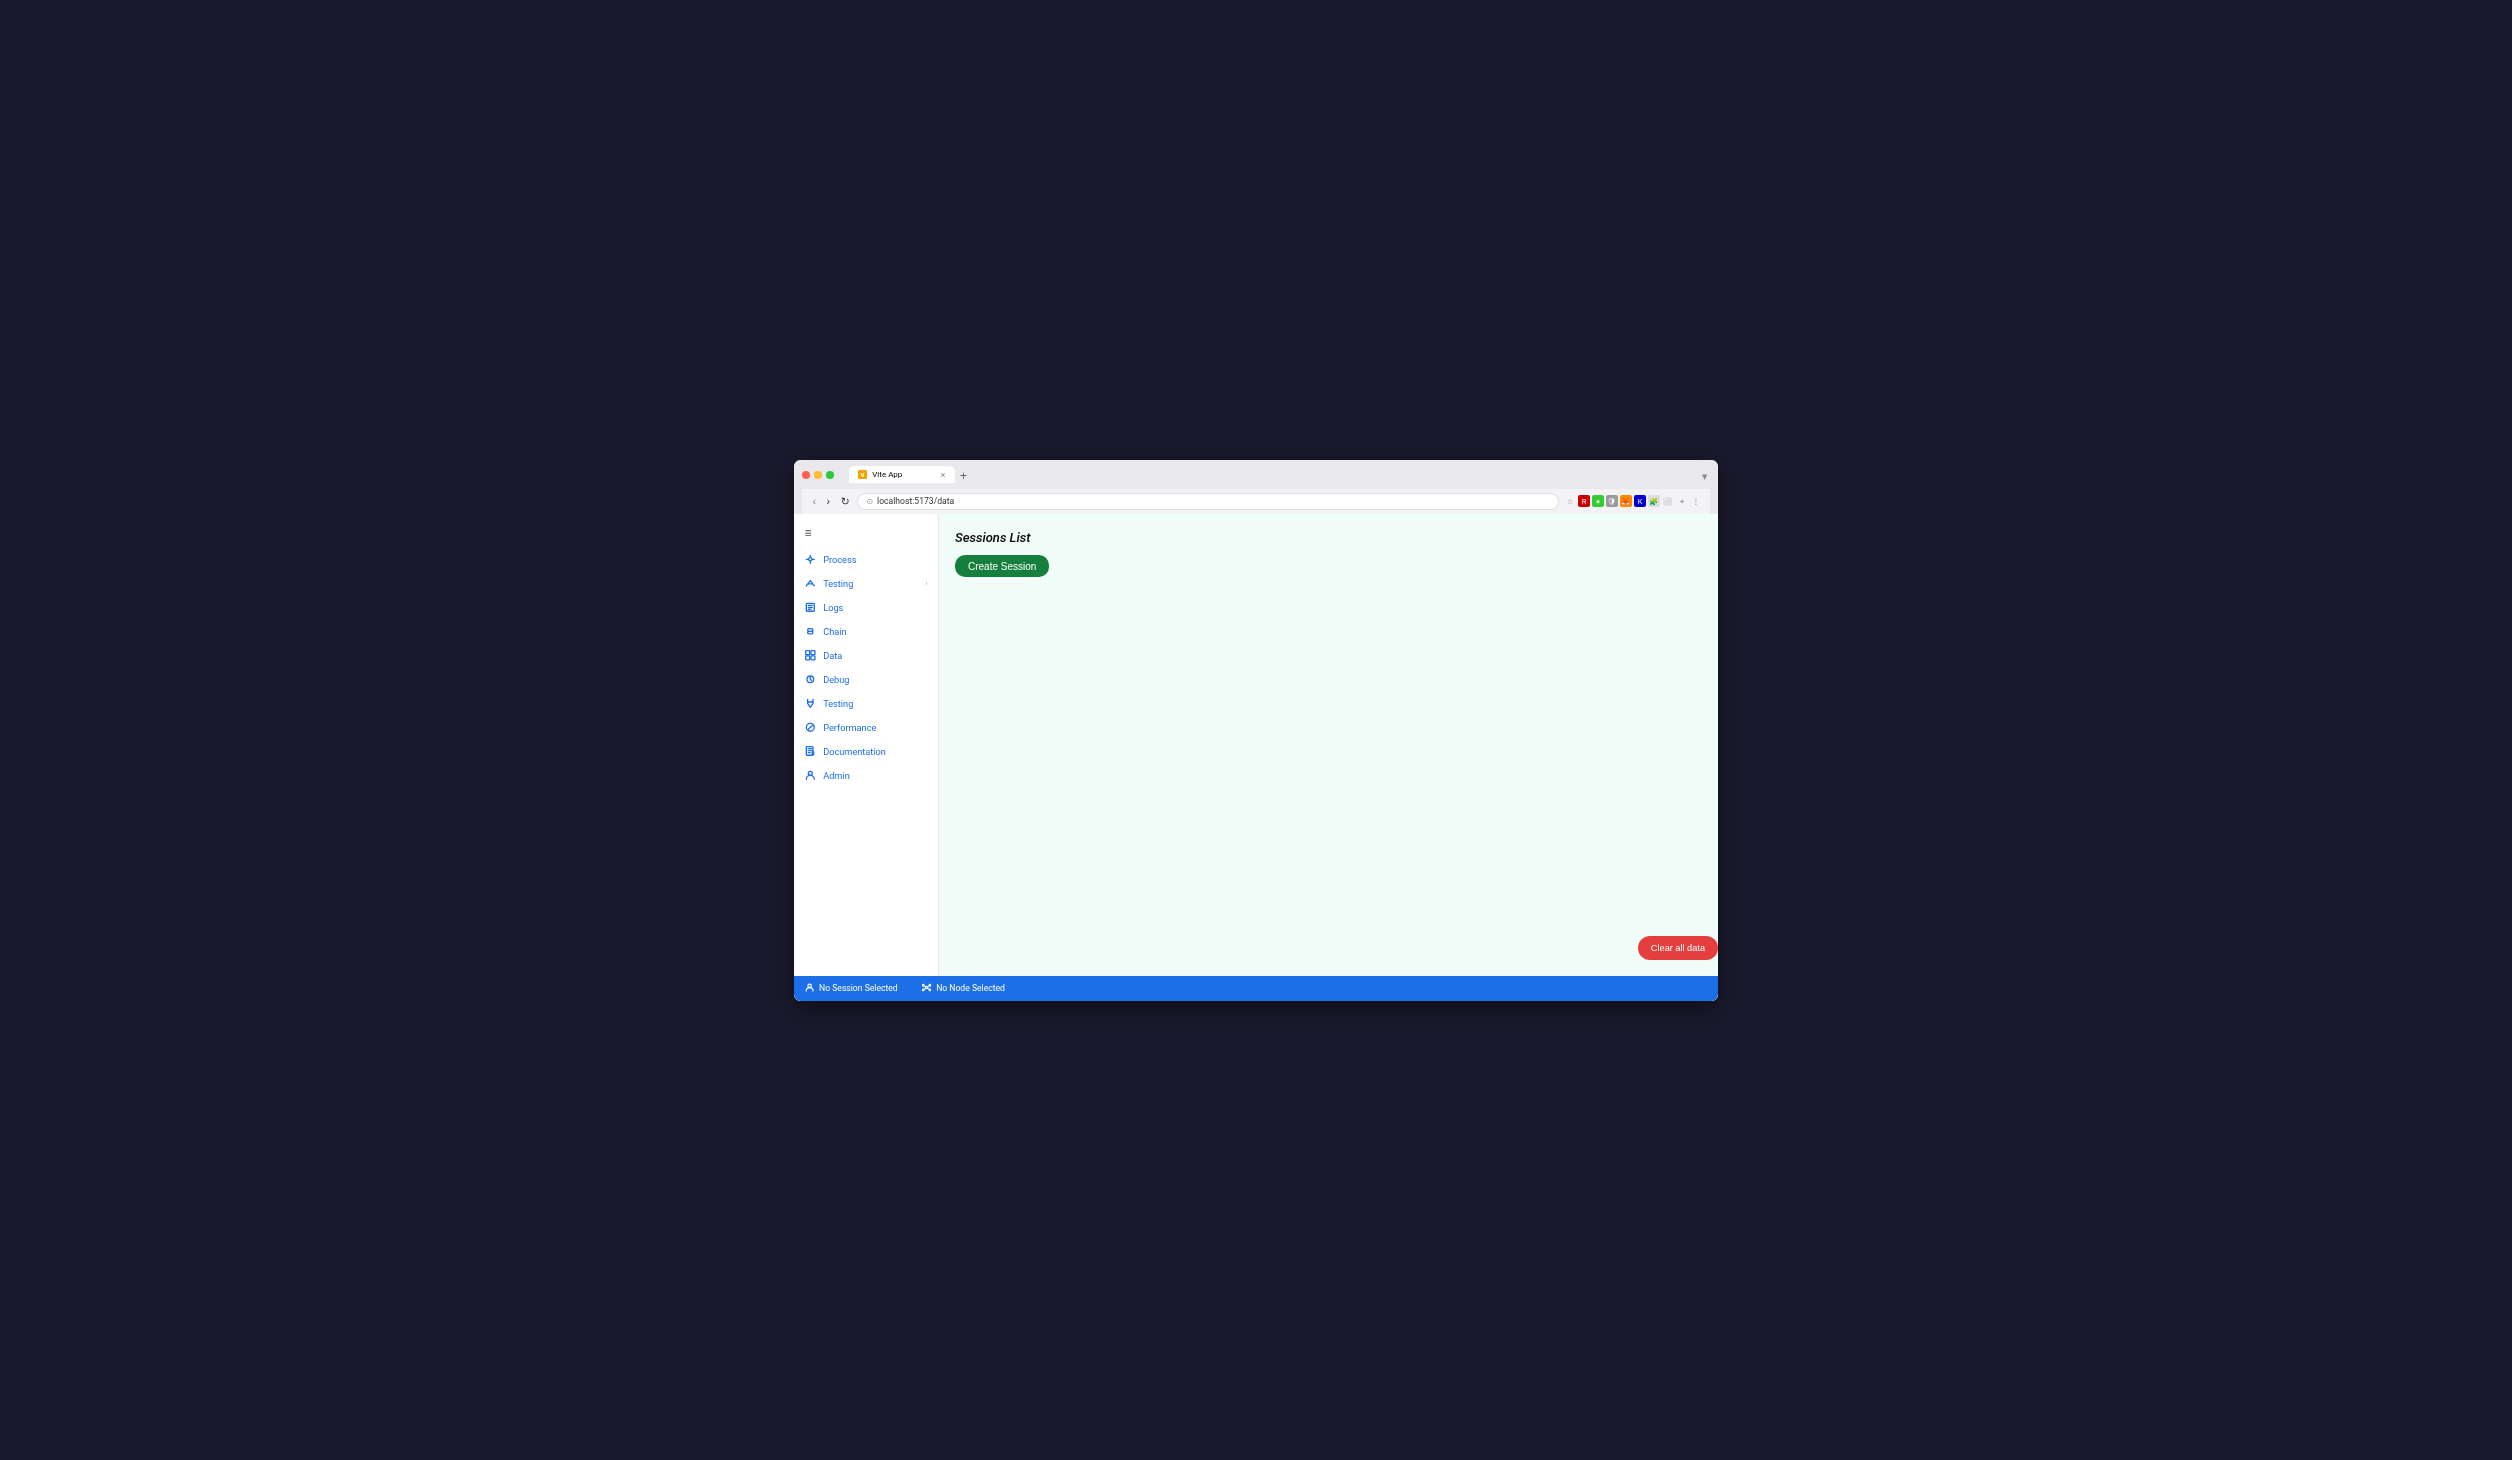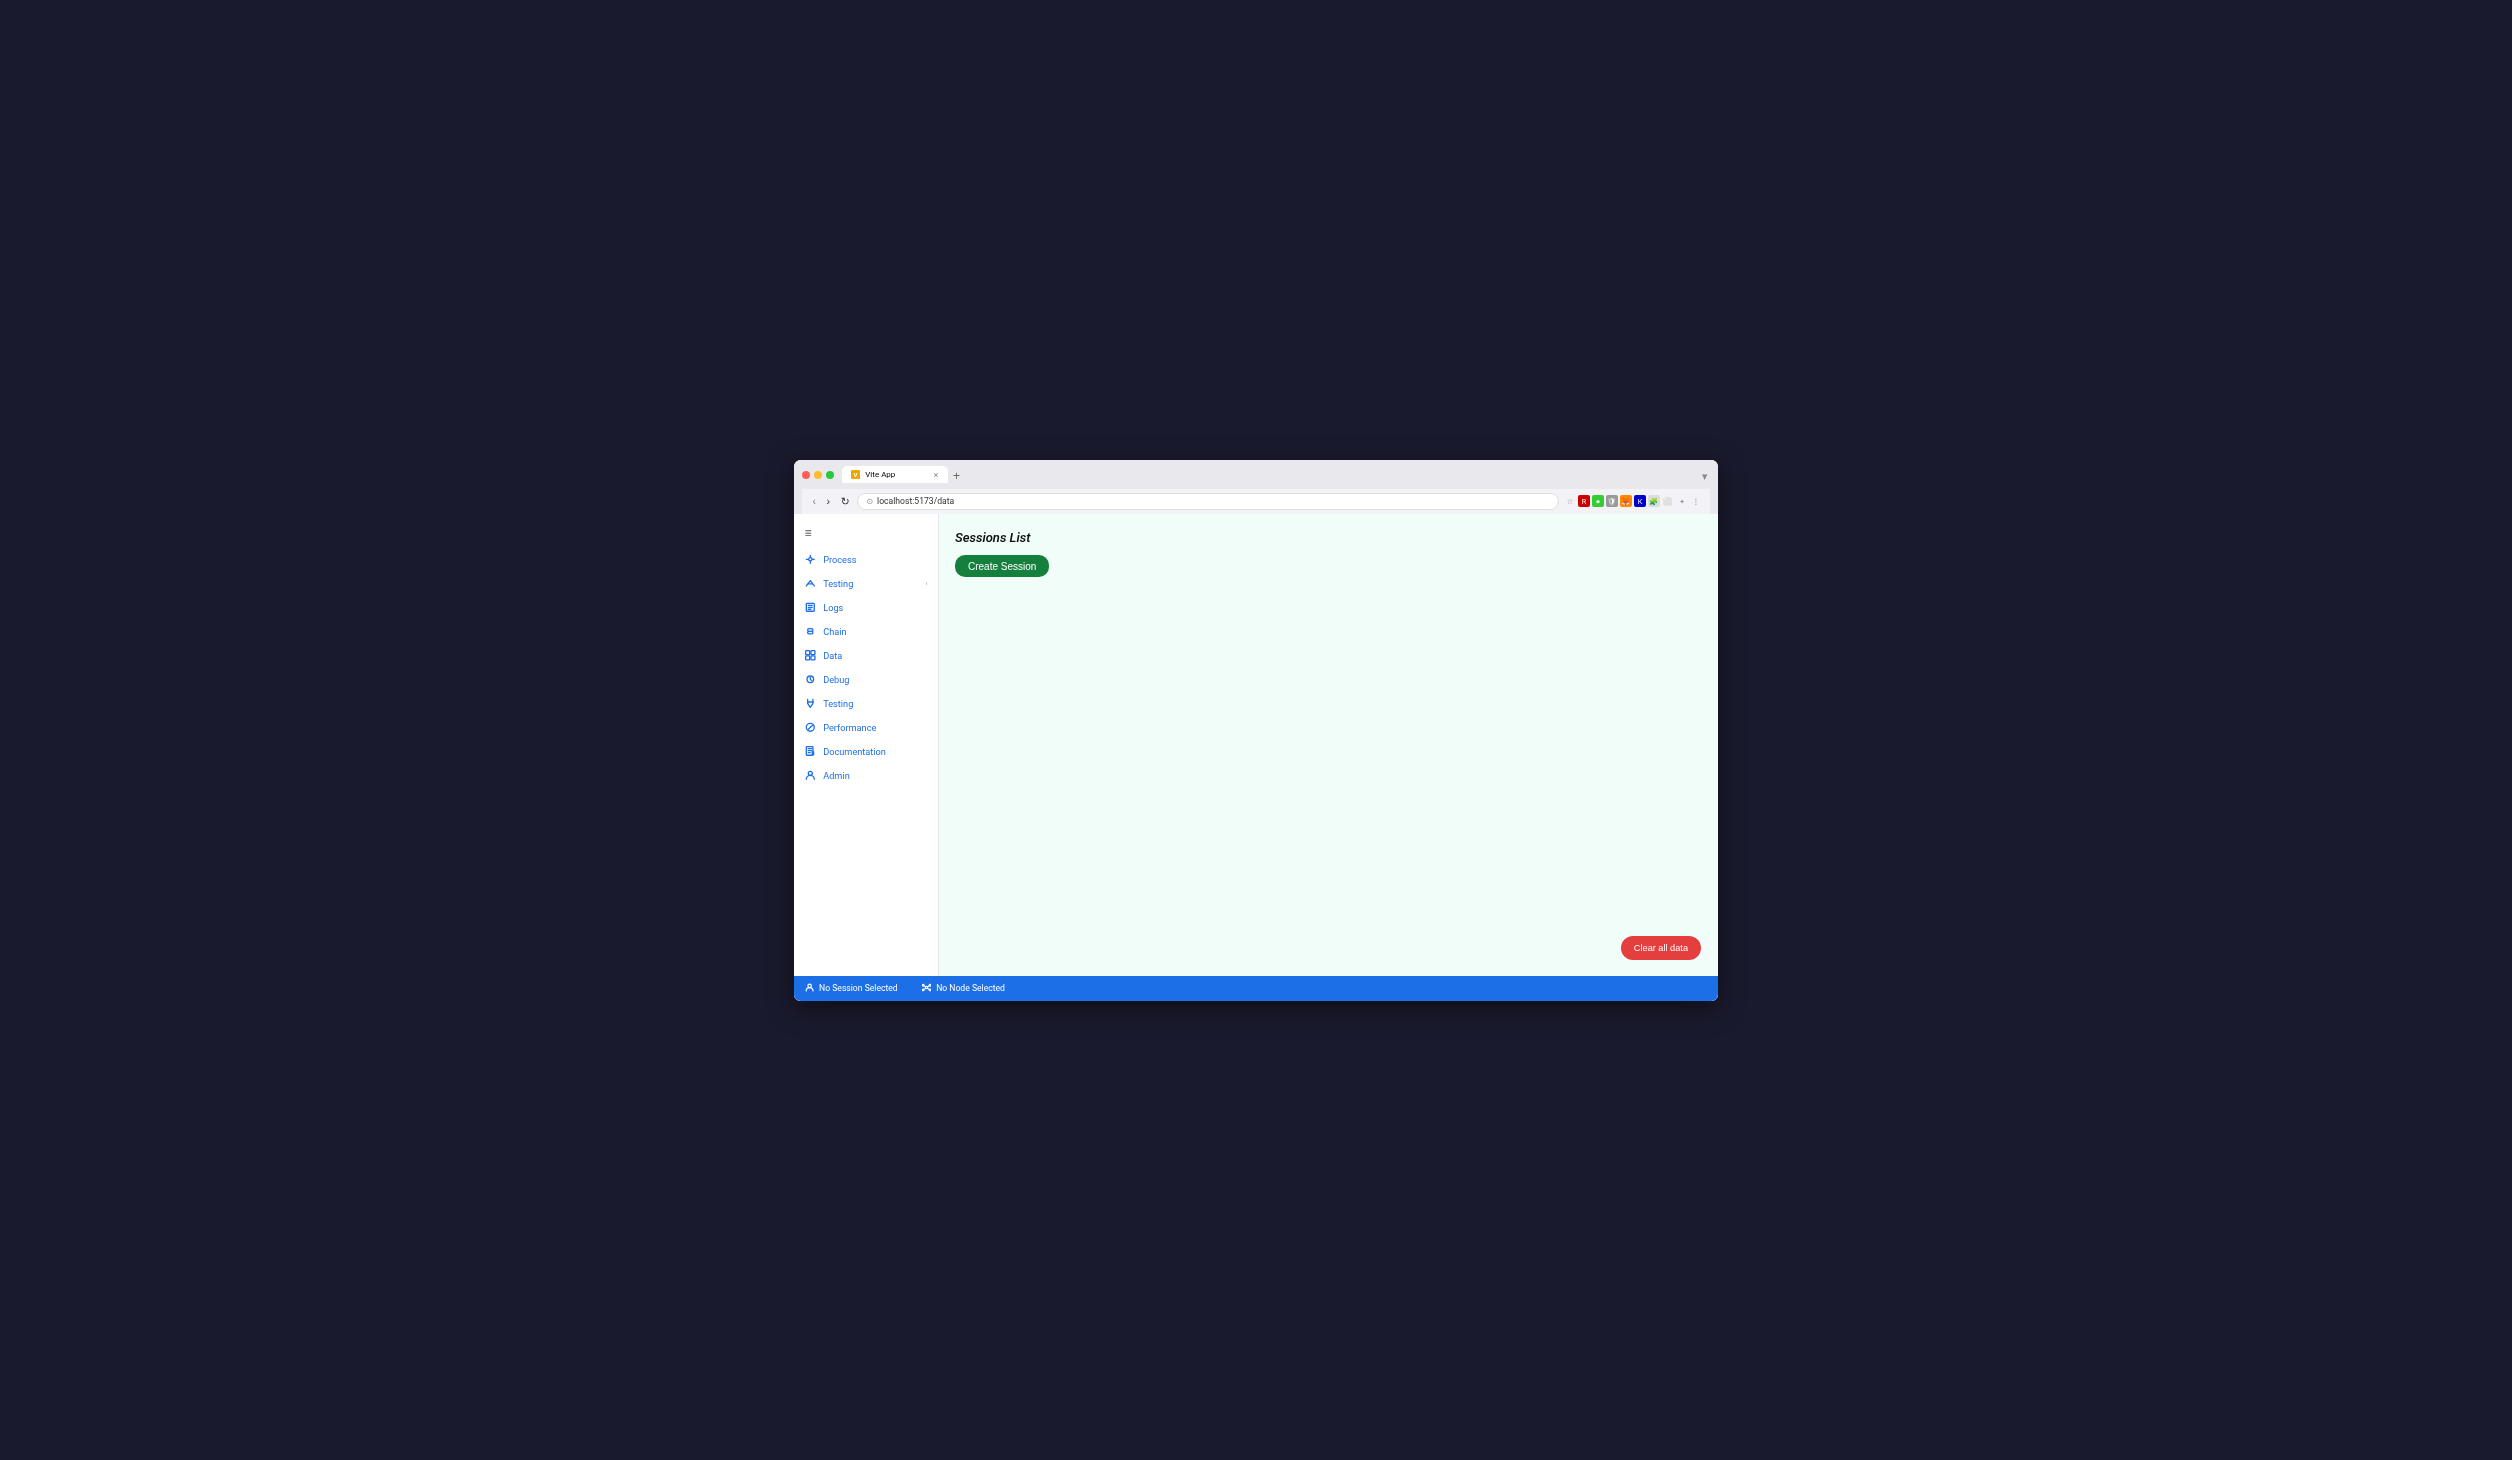--- a/index.html
+++ b/index.html
@@ -50,21 +50,21 @@
       border-radius: 50%;
     }
     .traffic-light.red { background: #ff5f57; }
     .traffic-light.yellow { background: #febc2e; }
     .traffic-light.green { background: #28c840; }
 
     .tab-bar {
       display: flex;
       align-items: flex-end;
       gap: 1.3px;
-      margin-left: 1px;
+      margin-left: 8px;
       flex: 1;
     }
 
     .browser-tab {
       background: #fff;
       border-radius: 5.3px 5.3px 0 0;
       padding: 4px 9.2px;
       font-size: 8px;
       display: flex;
       align-items: center;
@@ -245,21 +245,21 @@
       border-radius: 10px;
       padding: 5.3px 13px;
       font-size: 10px;
       cursor: pointer;
       font-weight: 500;
     }
 
     .clear-all-btn {
       position: absolute;
       bottom: 16px;
-      right: 17px;
+      right: 0;
       background: #e53e3e;
       color: #fff;
       border: none;
       border-radius: 13px;
       padding: 6.6px 13px;
       font-size: 9.2px;
       cursor: pointer;
       font-weight: 500;
     }
 

